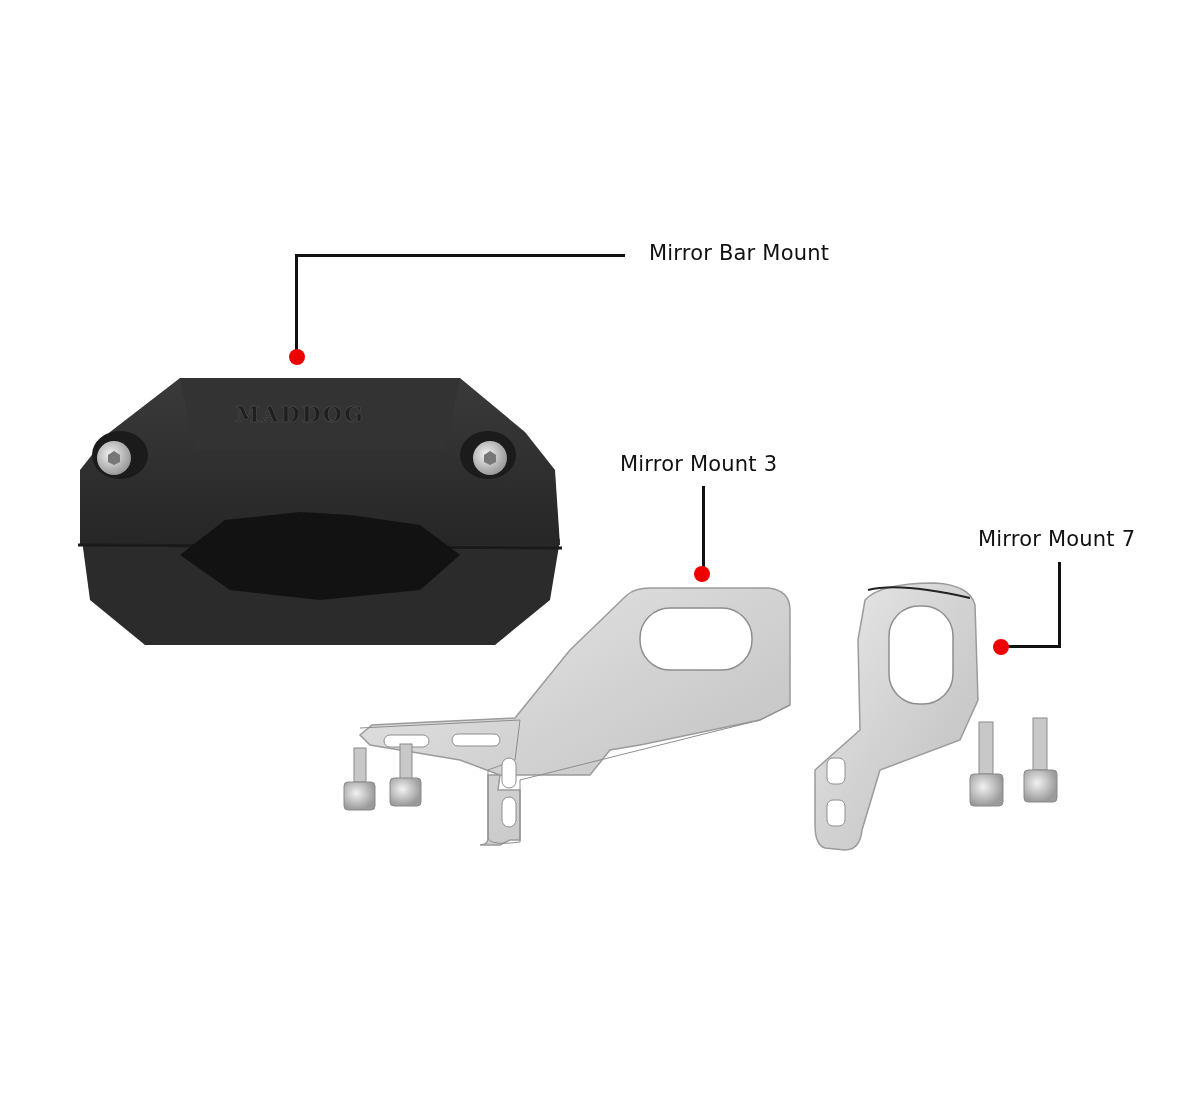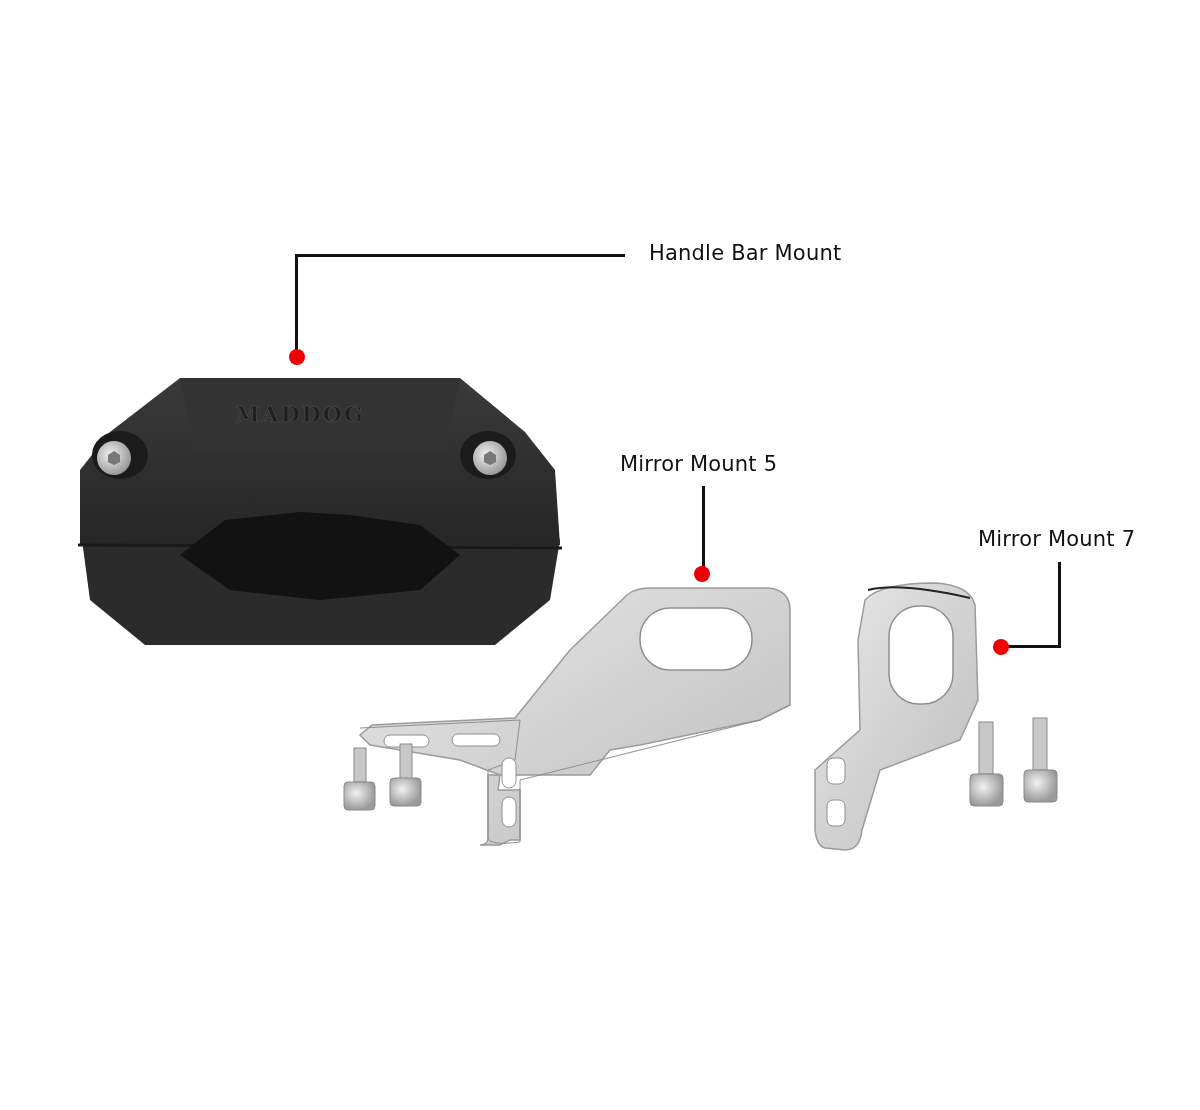--- a/index.html
+++ b/index.html
@@ -84,22 +84,22 @@
     <g>
       <rect x="1033" y="718" width="14" height="52" fill="#c8c8c8" stroke="#8a8a8a"></rect>
       <rect x="1024" y="770" width="33" height="32" rx="4" fill="url(#screwhead)" stroke="#8a8a8a"></rect>
     </g>
   </g>
 </svg>
 
 <div class="line" style="left:295px; top:254px; width:330px; height:3px;"></div>
 <div class="line" style="left:295px; top:254px; width:3px; height:98px;"></div>
 <div class="dot" style="left:289px; top:349px;"></div>
-<div class="label" style="left:649px; top:241px;">Handle Bar Mount</div>
+<div class="label" style="left:649px; top:241px;">Mirror Bar Mount</div>
 
-<div class="label" style="left:620px; top:452px;">Mirror Mount 5</div>
+<div class="label" style="left:620px; top:452px;">Mirror Mount 3</div>
 <div class="line" style="left:702px; top:486px; width:3px; height:82px;"></div>
 <div class="dot" style="left:694px; top:566px;"></div>
 
 <div class="label" style="left:978px; top:527px;">Mirror Mount 7</div>
 <div class="line" style="left:1058px; top:562px; width:3px; height:86px;"></div>
 <div class="line" style="left:1005px; top:645px; width:56px; height:3px;"></div>
 <div class="dot" style="left:993px; top:639px;"></div>
 
 </body></html>

